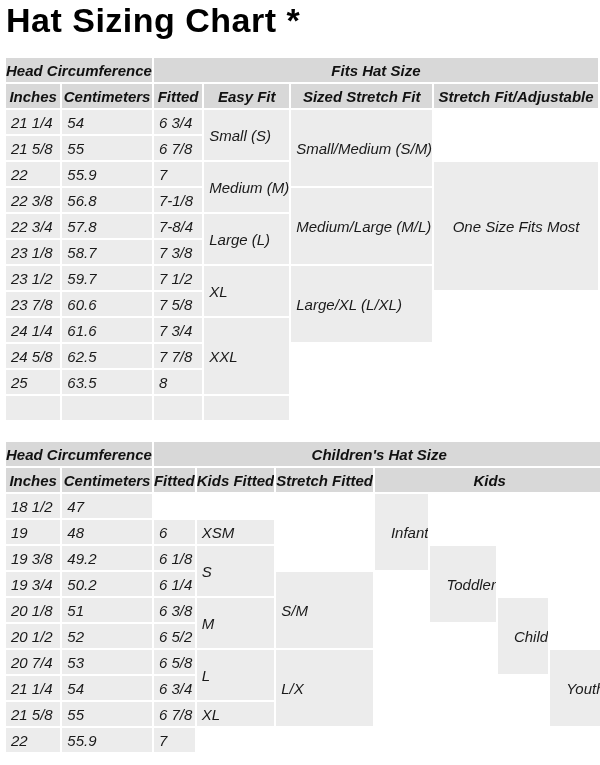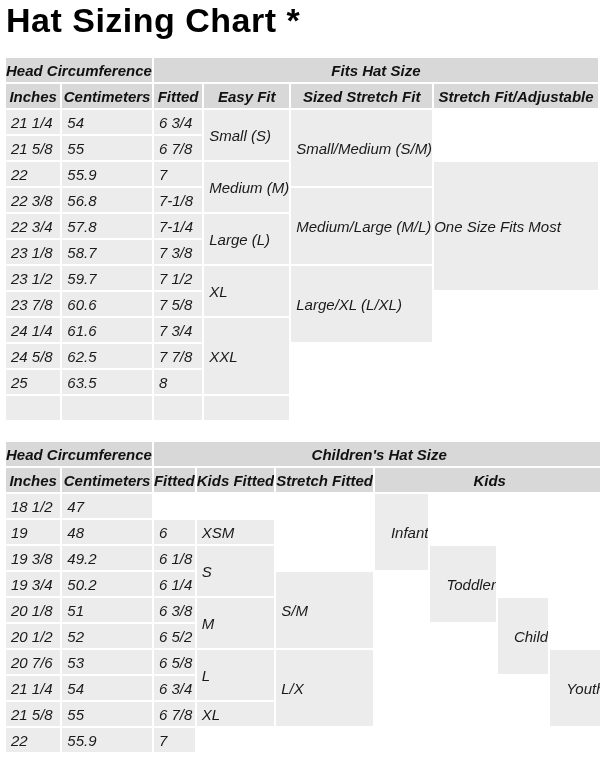--- a/index.html
+++ b/index.html
@@ -26,21 +26,21 @@
     height:24px;
     font-size:15px;
     vertical-align:middle;
     white-space:nowrap;
     overflow:hidden;
     padding:0;
   }
   th { background:#d8d8d8; font-weight:bold; text-align:center; color:#111; }
   td.c { background:#ececec; text-align:left; padding-left:5px; }
   td.kc { background:#ececec; text-align:left; padding-left:16px; }
-  td.ctr { background:#ececec; padding-left:0; }
+  td.ctr { background:#ececec; text-align:center; padding-left:0; }
   td.blank { background:transparent; }
 </style>
 </head>
 <body>
 
 <h1>Hat Sizing Chart *</h1>
 
 <table id="adult-table">
   <colgroup>
     <col style="width:54px">
@@ -87,21 +87,21 @@
     </tr>
     <tr>
       <td class="c">22 3/8</td>
       <td class="c">56.8</td>
       <td class="c">7-1/8</td>
       <td class="c" rowspan="3">Medium/Large (M/L)</td>
     </tr>
     <tr>
       <td class="c">22 3/4</td>
       <td class="c">57.8</td>
-      <td class="c">7-1/4</td>
+      <td class="c">7-8/4</td>
       <td class="c" rowspan="2">Large (L)</td>
     </tr>
     <tr>
       <td class="c">23 1/8</td>
       <td class="c">58.7</td>
       <td class="c">7 3/8</td>
     </tr>
     <tr>
       <td class="c">23 1/2</td>
       <td class="c">59.7</td>
@@ -206,21 +206,21 @@
       <td class="c" rowspan="2">M</td>
       <td class="kc" rowspan="3">Child</td>
     </tr>
     <tr>
       <td class="c">20 1/2</td>
       <td class="c">52</td>
       <td class="c">6 5/2</td>
       <td class="blank" rowspan="5"></td>
     </tr>
     <tr>
-      <td class="c">20 7/6</td>
+      <td class="c">20 7/4</td>
       <td class="c">53</td>
       <td class="c">6 5/8</td>
       <td class="c" rowspan="2">L</td>
       <td class="c" rowspan="3">L/X</td>
       <td class="kc" rowspan="3">Youth</td>
     </tr>
     <tr>
       <td class="c">21 1/4</td>
       <td class="c">54</td>
       <td class="c">6 3/4</td>

